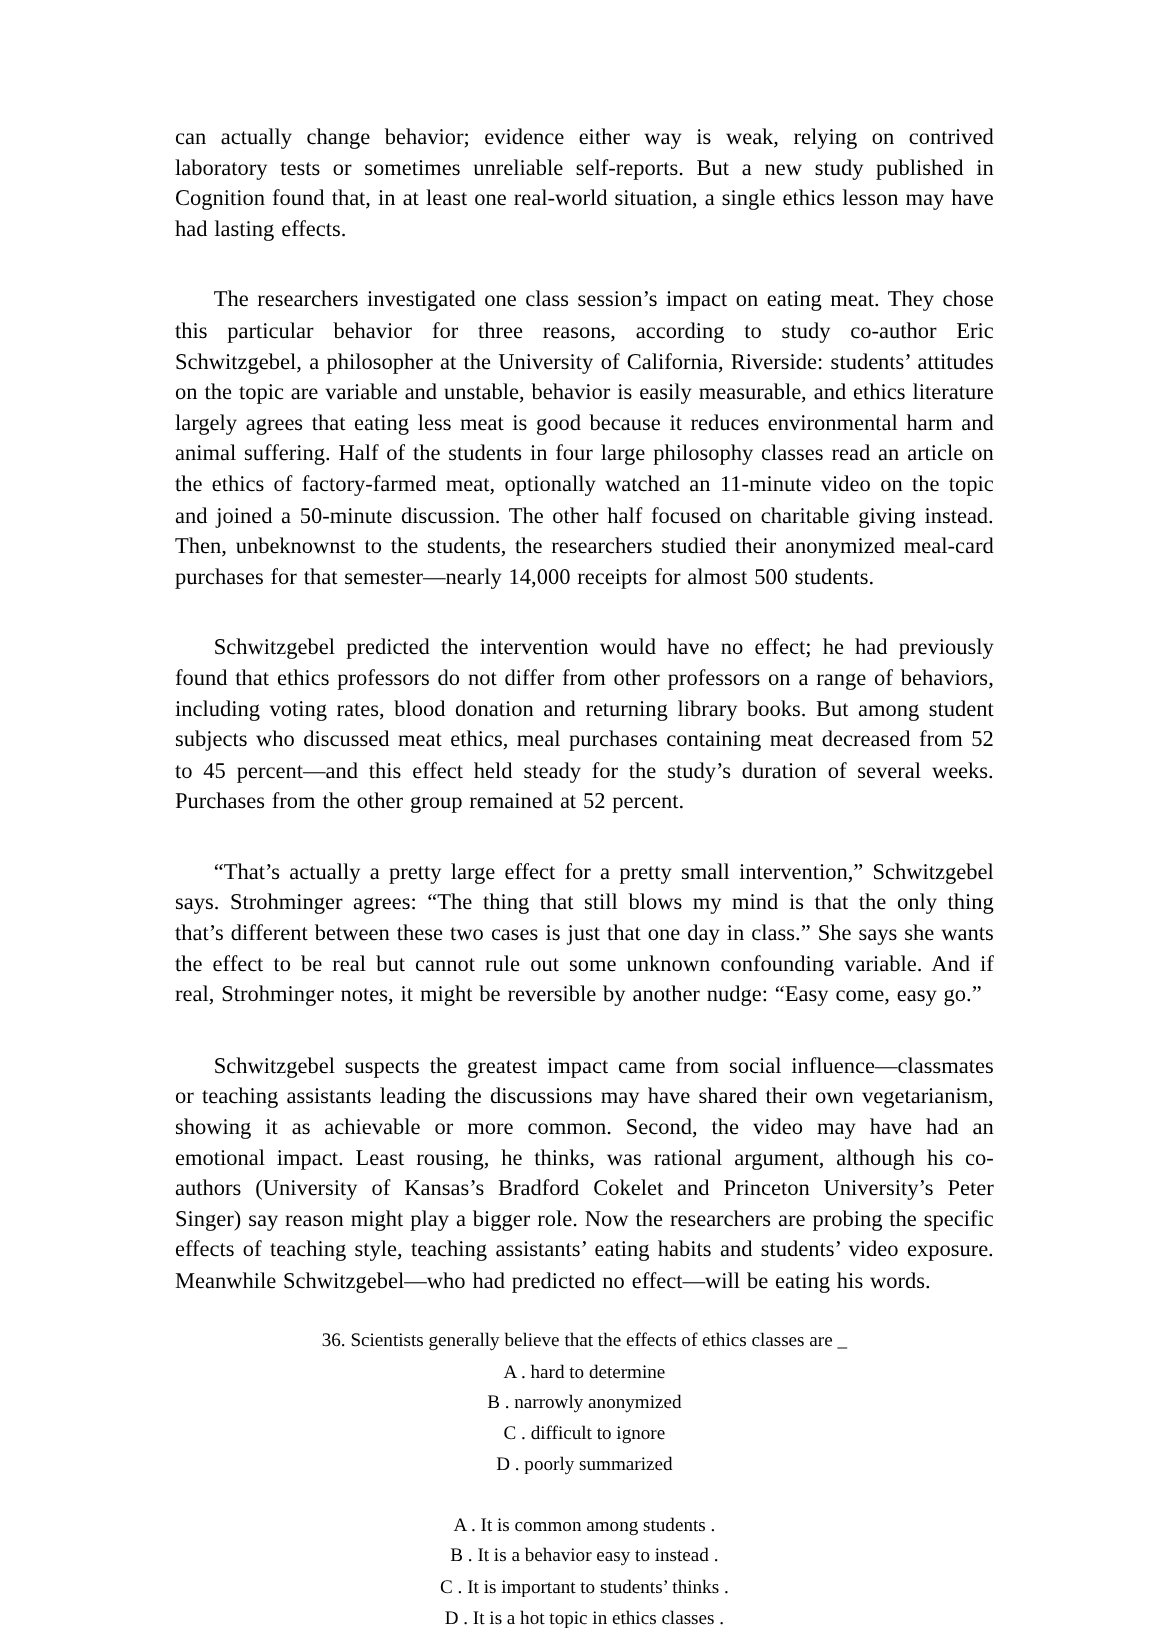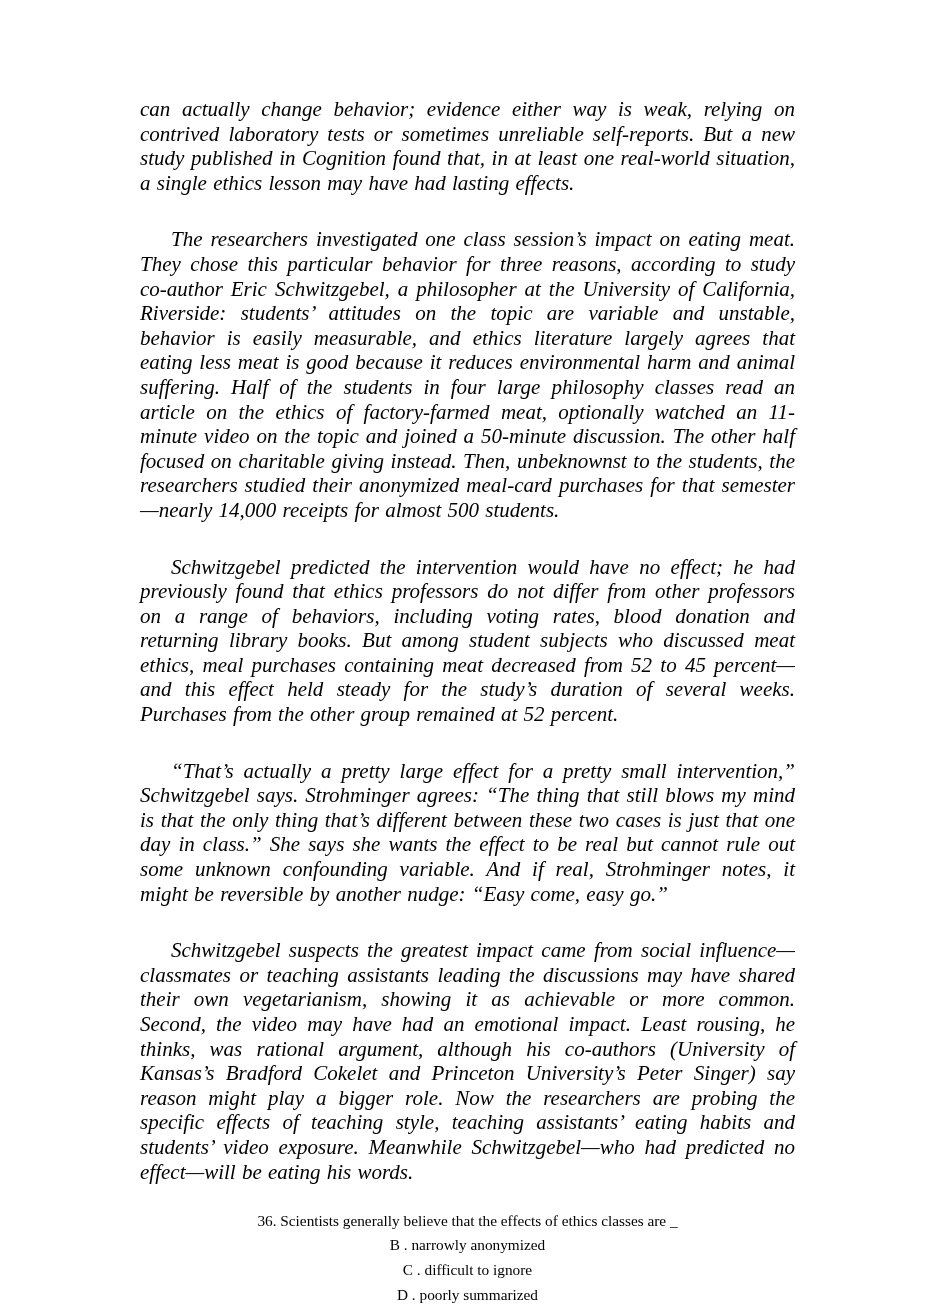--- a/index.html
+++ b/index.html
@@ -17,25 +17,24 @@
     overflow: hidden;
   }
   .content {
     position: absolute;
     left: 140px;
     top: 97px;
     width: 655px;
   }
   .para {
     margin: 0;
-    font-size: 21px;
+    font-size: 18px;
     line-height: 24.6px;
     text-align: justify;
     word-spacing: 1px;
-    font-style: italic;
   }
   .para.indent {
     text-indent: 31px;
     margin-top: 32px;
   }
   .question-block {
     margin-top: 24.6px;
   }
   .q-line {
     margin: 0;
@@ -53,25 +52,27 @@
     <div>
       <p class="para">can actually change behavior; evidence either way is weak, relying on contrived laboratory tests or sometimes unreliable self-reports. But a new study published in Cognition found that, in at least one real-world situation, a single ethics lesson may have had lasting effects.</p>
       <p class="para indent">The researchers investigated one class session’s impact on eating meat. They chose this particular behavior for three reasons, according to study co-author Eric Schwitzgebel, a philosopher at the University of California, Riverside: students’ attitudes on the topic are variable and unstable, behavior is easily measurable, and ethics literature largely agrees that eating less meat is good because it reduces environmental harm and animal suffering. Half of the students in four large philosophy classes read an article on the ethics of factory-farmed meat, optionally watched an 11-minute video on the topic and joined a 50-minute discussion. The other half focused on charitable giving instead. Then, unbeknownst to the students, the researchers studied their anonymized meal-card purchases for that semester—nearly 14,000 receipts for almost 500 students.</p>
       <p class="para indent">Schwitzgebel predicted the intervention would have no effect; he had previously found that ethics professors do not differ from other professors on a range of behaviors, including voting rates, blood donation and returning library books. But among student subjects who discussed meat ethics, meal purchases containing meat decreased from 52 to 45 percent—and this effect held steady for the study’s duration of several weeks. Purchases from the other group remained at 52 percent.</p>
       <p class="para indent">“That’s actually a pretty large effect for a pretty small intervention,” Schwitzgebel says. Strohminger agrees: “The thing that still blows my mind is that the only thing that’s different between these two cases is just that one day in class.” She says she wants the effect to be real but cannot rule out some unknown confounding variable. And if real, Strohminger notes, it might be reversible by another nudge: “Easy come, easy go.”</p>
       <p class="para indent">Schwitzgebel suspects the greatest impact came from social influence—classmates or teaching assistants leading the discussions may have shared their own vegetarianism, showing it as achievable or more common. Second, the video may have had an emotional impact. Least rousing, he thinks, was rational argument, although his co-authors (University of Kansas’s Bradford Cokelet and Princeton University’s Peter Singer) say reason might play a bigger role. Now the researchers are probing the specific effects of teaching style, teaching assistants’ eating habits and students’ video exposure. Meanwhile Schwitzgebel—who had predicted no effect—will be eating his words.</p>
     </div>
 
     <div class="question-block">
       <p class="q-line">36. Scientists generally believe that the effects of ethics classes are _</p>
+      <p class="q-line">A . hard to determine</p>
       <p class="q-line">B . narrowly anonymized</p>
       <p class="q-line">C . difficult to ignore</p>
       <p class="q-line">D . poorly summarized</p>
     </div>
 
     <div class="question-block">
       <p class="q-line">A . It is common among students .</p>
       <p class="q-line">B . It is a behavior easy to instead .</p>
       <p class="q-line">C . It is important to students’ thinks .</p>
+      <p class="q-line">D . It is a hot topic in ethics classes .</p>
     </div>
 
   </div>
 </div>
 
 </body></html>

